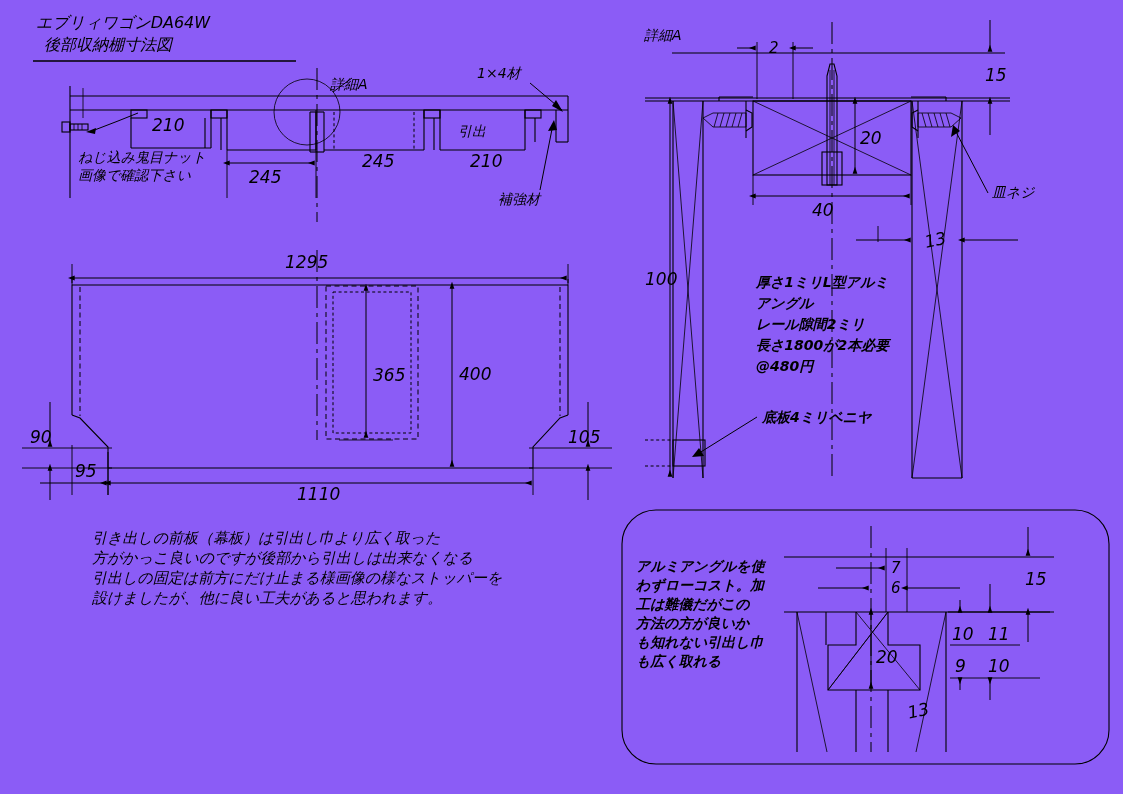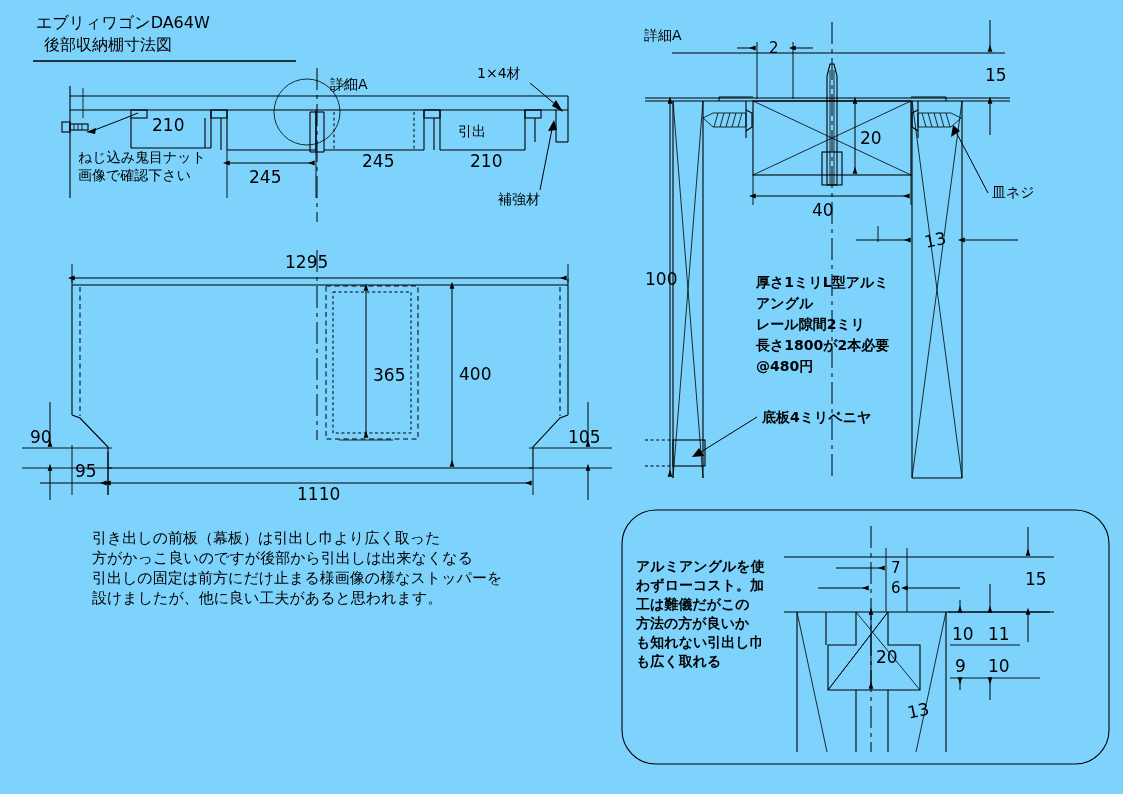--- a/index.html
+++ b/index.html
@@ -8,22 +8,23 @@
     padding: 0;
     background: #ffffff;
   }
   body {
     font-family: "DejaVu Sans", "Liberation Sans", sans-serif;
   }
   #sheet {
     position: relative;
     width: 1123px;
     height: 794px;
-    background: #7dd3fc;
+    background: #8b5cf6;
     overflow: hidden;
+    font-style: italic;
   }
   #sheet svg {
     position: absolute;
     top: 0;
     left: 0;
     width: 1123px;
     height: 794px;
     display: block;
   }
   

